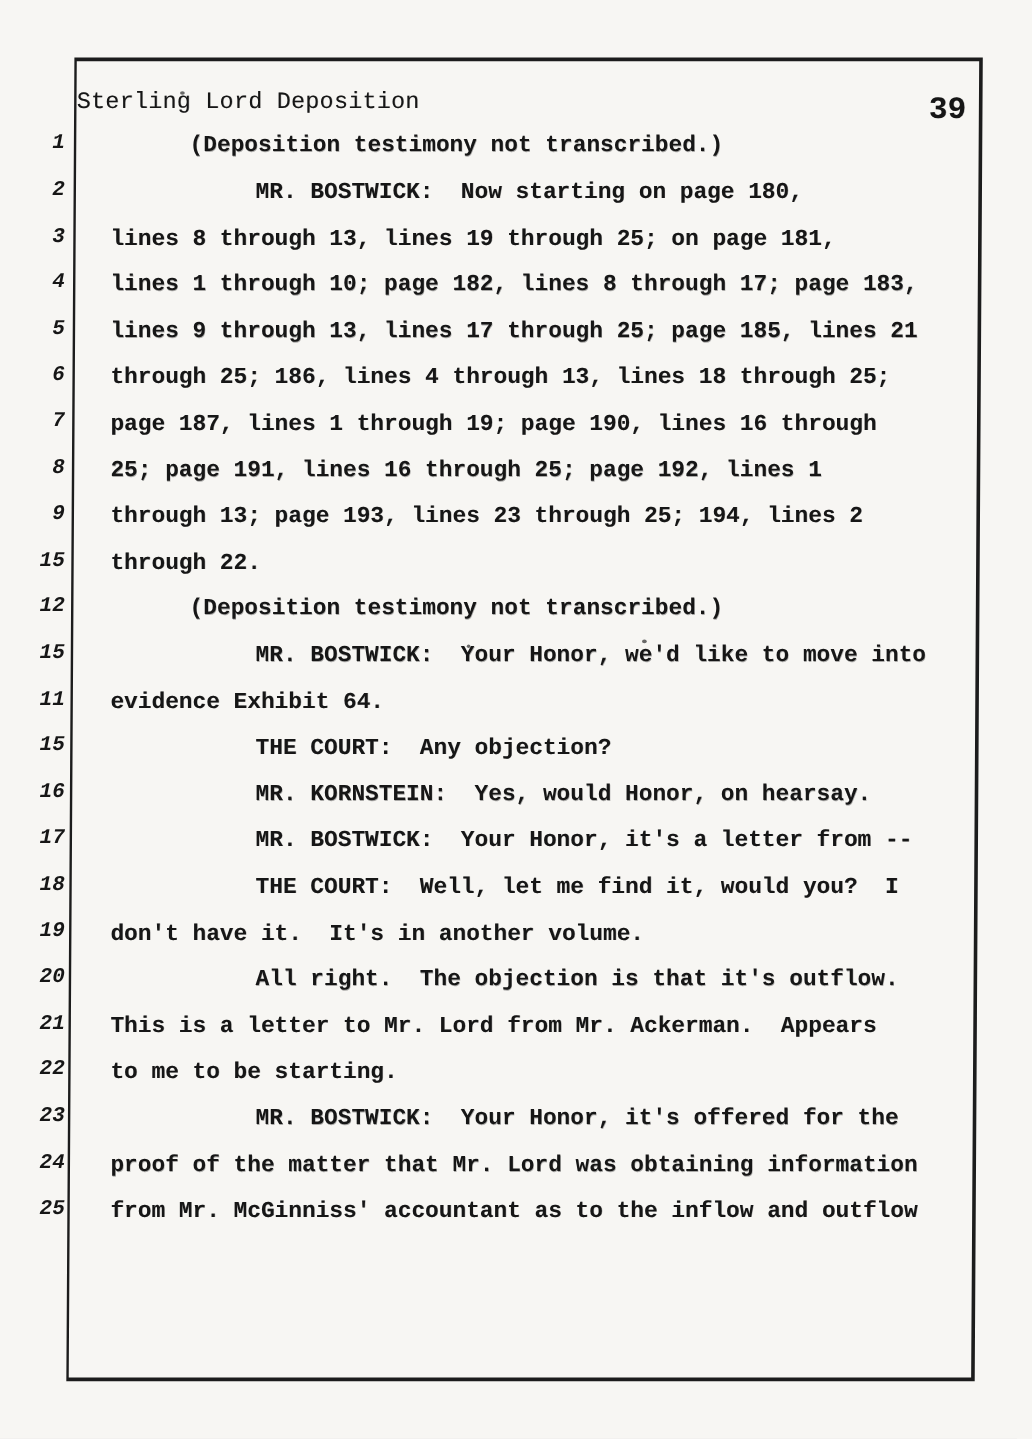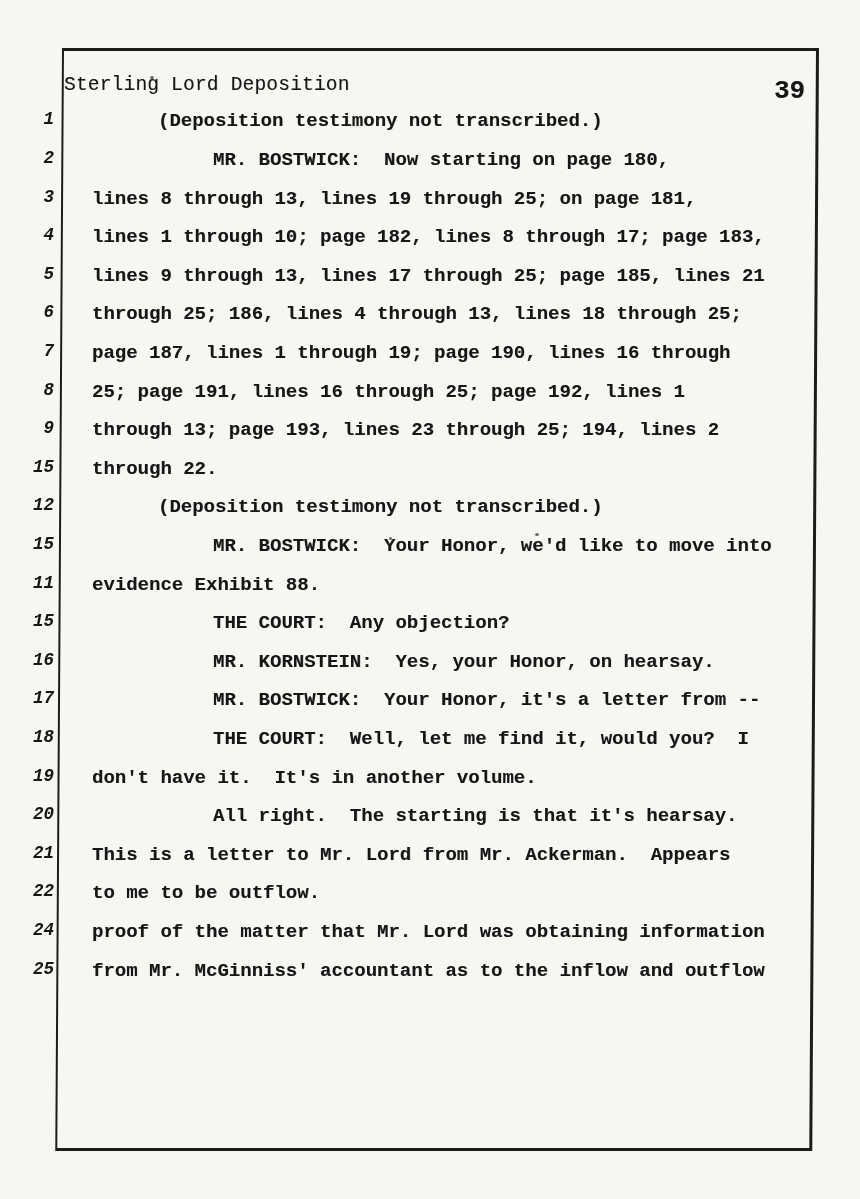--- a/index.html
+++ b/index.html
@@ -127,53 +127,57 @@
       <div class="row ind-paren">
         <span class="num">12</span>
         <span class="txt">(Deposition testimony not transcribed.)</span>
       </div>
       <div class="row ind-speak">
         <span class="num">15</span>
         <span class="txt">MR. BOSTWICK:  Your Honor, we'd like to move into</span>
       </div>
       <div class="row ind-cont">
         <span class="num">11</span>
-        <span class="txt">evidence Exhibit 88.</span>
+        <span class="txt">evidence Exhibit 64.</span>
       </div>
       <div class="row ind-speak">
         <span class="num">15</span>
         <span class="txt">THE COURT:  Any objection?</span>
       </div>
       <div class="row ind-speak">
         <span class="num">16</span>
-        <span class="txt">MR. KORNSTEIN:  Yes, your Honor, on hearsay.</span>
+        <span class="txt">MR. KORNSTEIN:  Yes, would Honor, on hearsay.</span>
       </div>
       <div class="row ind-speak">
         <span class="num">17</span>
         <span class="txt">MR. BOSTWICK:  Your Honor, it's a letter from --</span>
       </div>
       <div class="row ind-speak">
         <span class="num">18</span>
         <span class="txt">THE COURT:  Well, let me find it, would you?  I</span>
       </div>
       <div class="row ind-cont">
         <span class="num">19</span>
         <span class="txt">don't have it.  It's in another volume.</span>
       </div>
       <div class="row ind-speak">
         <span class="num">20</span>
-        <span class="txt">All right.  The starting is that it's hearsay.</span>
+        <span class="txt">All right.  The objection is that it's outflow.</span>
       </div>
       <div class="row ind-cont">
         <span class="num">21</span>
         <span class="txt">This is a letter to Mr. Lord from Mr. Ackerman.  Appears</span>
       </div>
       <div class="row ind-cont">
         <span class="num">22</span>
-        <span class="txt">to me to be outflow.</span>
+        <span class="txt">to me to be starting.</span>
+      </div>
+      <div class="row ind-speak">
+        <span class="num">23</span>
+        <span class="txt">MR. BOSTWICK:  Your Honor, it's offered for the</span>
       </div>
       <div class="row ind-cont">
         <span class="num">24</span>
         <span class="txt">proof of the matter that Mr. Lord was obtaining information</span>
       </div>
       <div class="row ind-cont">
         <span class="num">25</span>
         <span class="txt">from Mr. McGinniss' accountant as to the inflow and outflow</span>
       </div>
     </div>

